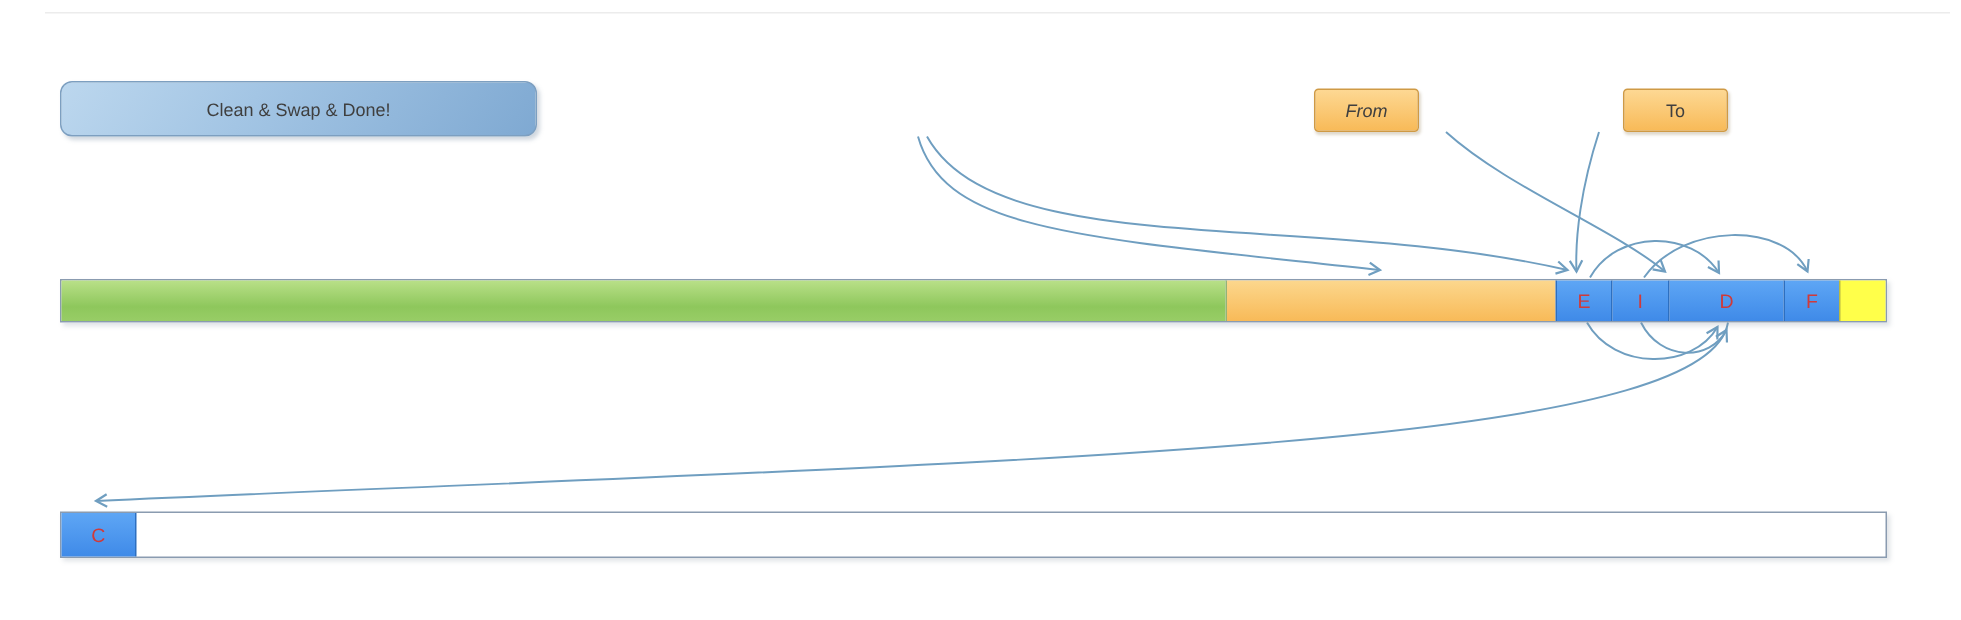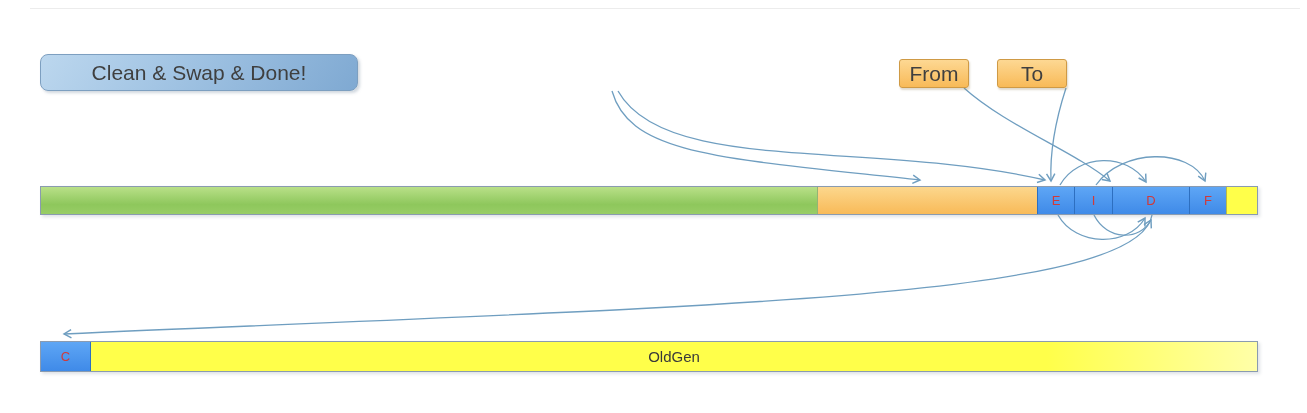--- a/index.html
+++ b/index.html
@@ -18,21 +18,21 @@
     left: 30px; top: 8px;
     width: 1270px; height: 0;
     border-top: 1px solid #ececec;
   }
 
   .label {
     position: absolute;
     display: flex;
     align-items: center;
     justify-content: center;
-    font-size: 21px;
+    font-size: 12px;
     color: #3f3f3f;
     box-sizing: border-box;
   }
 
   .clean-label {
     left: 40px; top: 54px; width: 318px; height: 37px;
     background: linear-gradient(125deg, #bcd7ee 0%, #a3c5e4 40%, #7fa9d2 100%);
     border: 1px solid #7d9fc0;
     border-radius: 8px;
     box-shadow: 2px 2px 3px rgba(120,140,160,0.35);
@@ -47,22 +47,22 @@
     color: #4a3434;
   }
 
   .from-label, .to-label {
     top: 59px; width: 70px; height: 29px;
     background: linear-gradient(to bottom, #fdd893, #f8ba58);
     border: 1px solid #cf9a45;
     border-radius: 3px;
     box-shadow: 1px 2px 2px rgba(150,130,90,0.3);
   }
-  .from-label { left: 899px; }
-  .to-label   { left: 997px; }
+  .from-label { left: 876px; font-style: italic; }
+  .to-label   { left: 1082px; }
 
   .young-bar {
     position: absolute;
     left: 40px; top: 186px;
     width: 1218px; height: 29px;
     display: flex;
     border: 1px solid #8a9bb0;
     box-sizing: border-box;
     box-shadow: 2px 2px 3px rgba(130,145,160,0.25);
   }
@@ -179,18 +179,15 @@
     <div class="seg-orange"></div>
     <div class="obj-cell cell-e">E</div>
     <div class="obj-cell cell-i">I</div>
     <div class="obj-cell cell-d">D</div>
     <div class="obj-cell cell-f">F</div>
     <div class="seg-yellow"></div>
   </div>
 
   <div class="old-bar">
     <div class="cell-c">C</div>
-    <div class="old-yellow">
-      <span>OldGen</span>
-    </div>
   </div>
 
 </div>
 
 </body></html>

